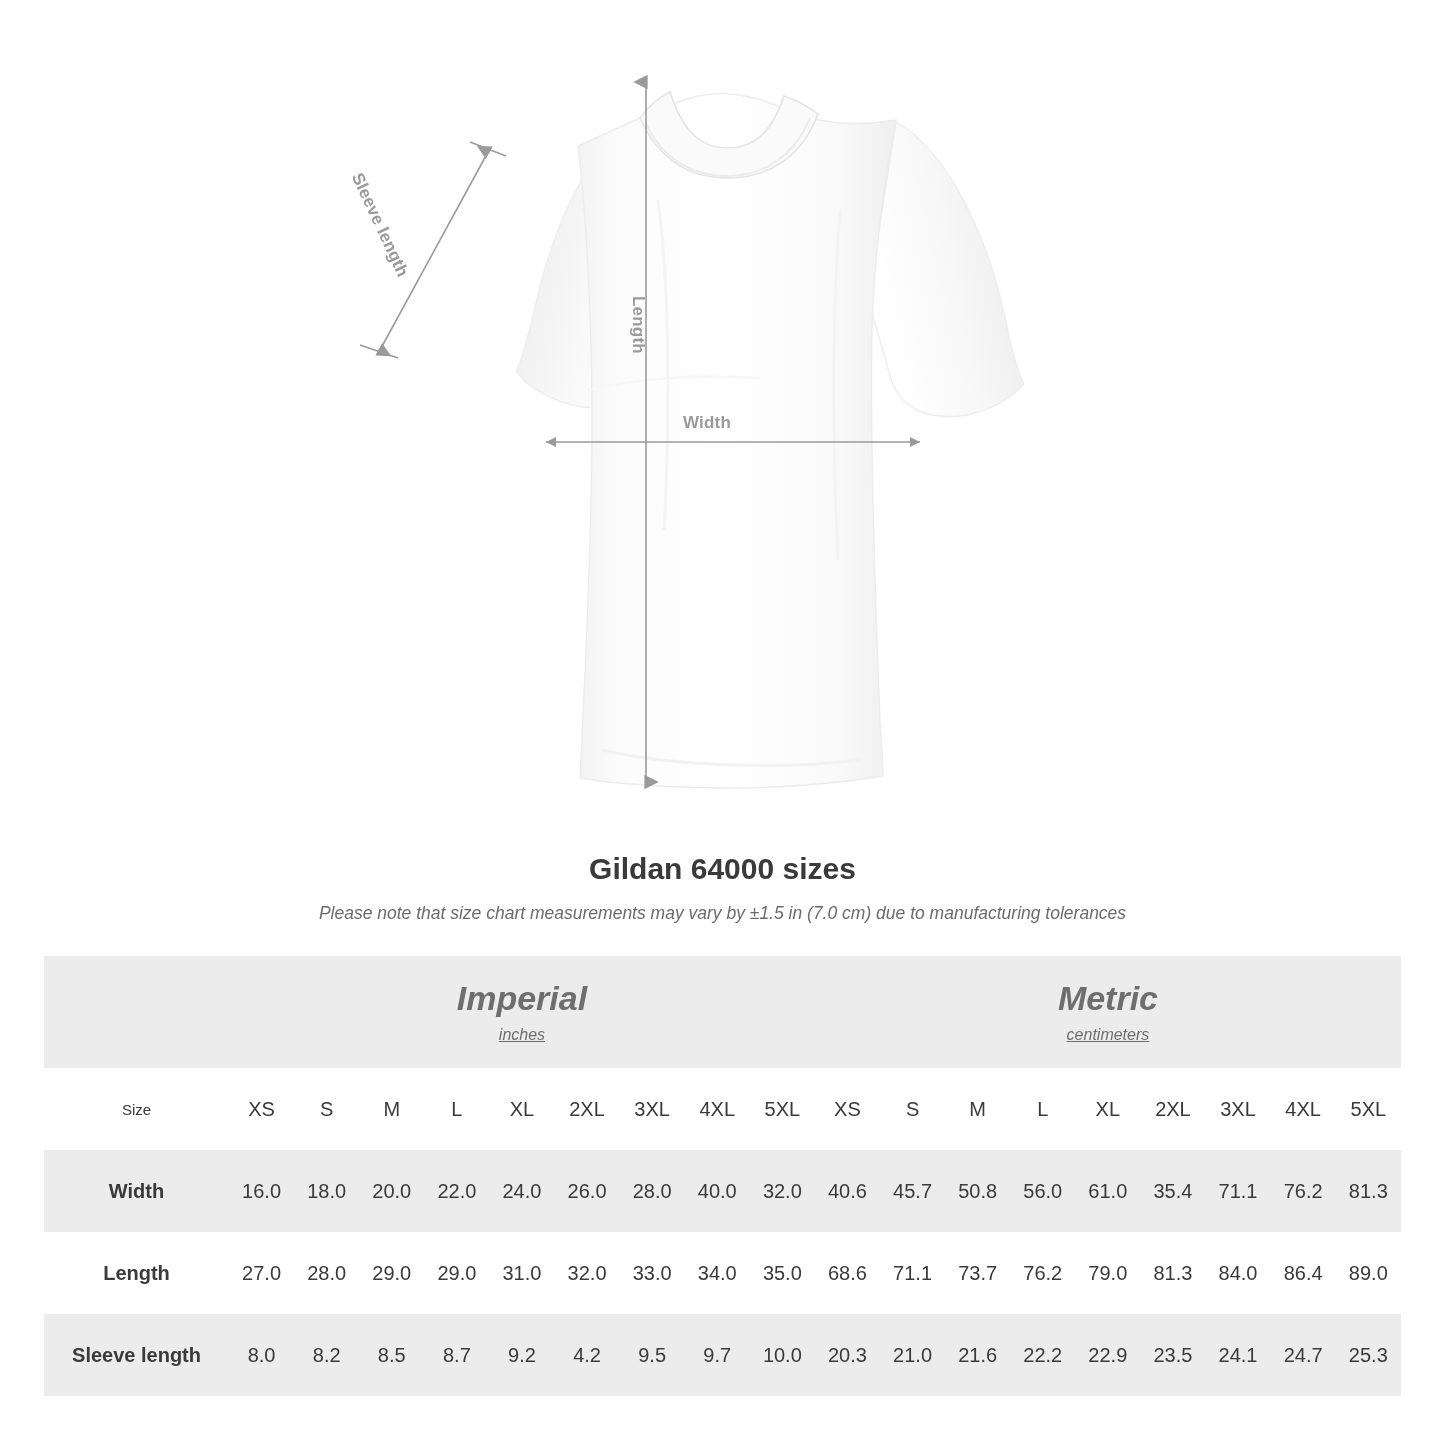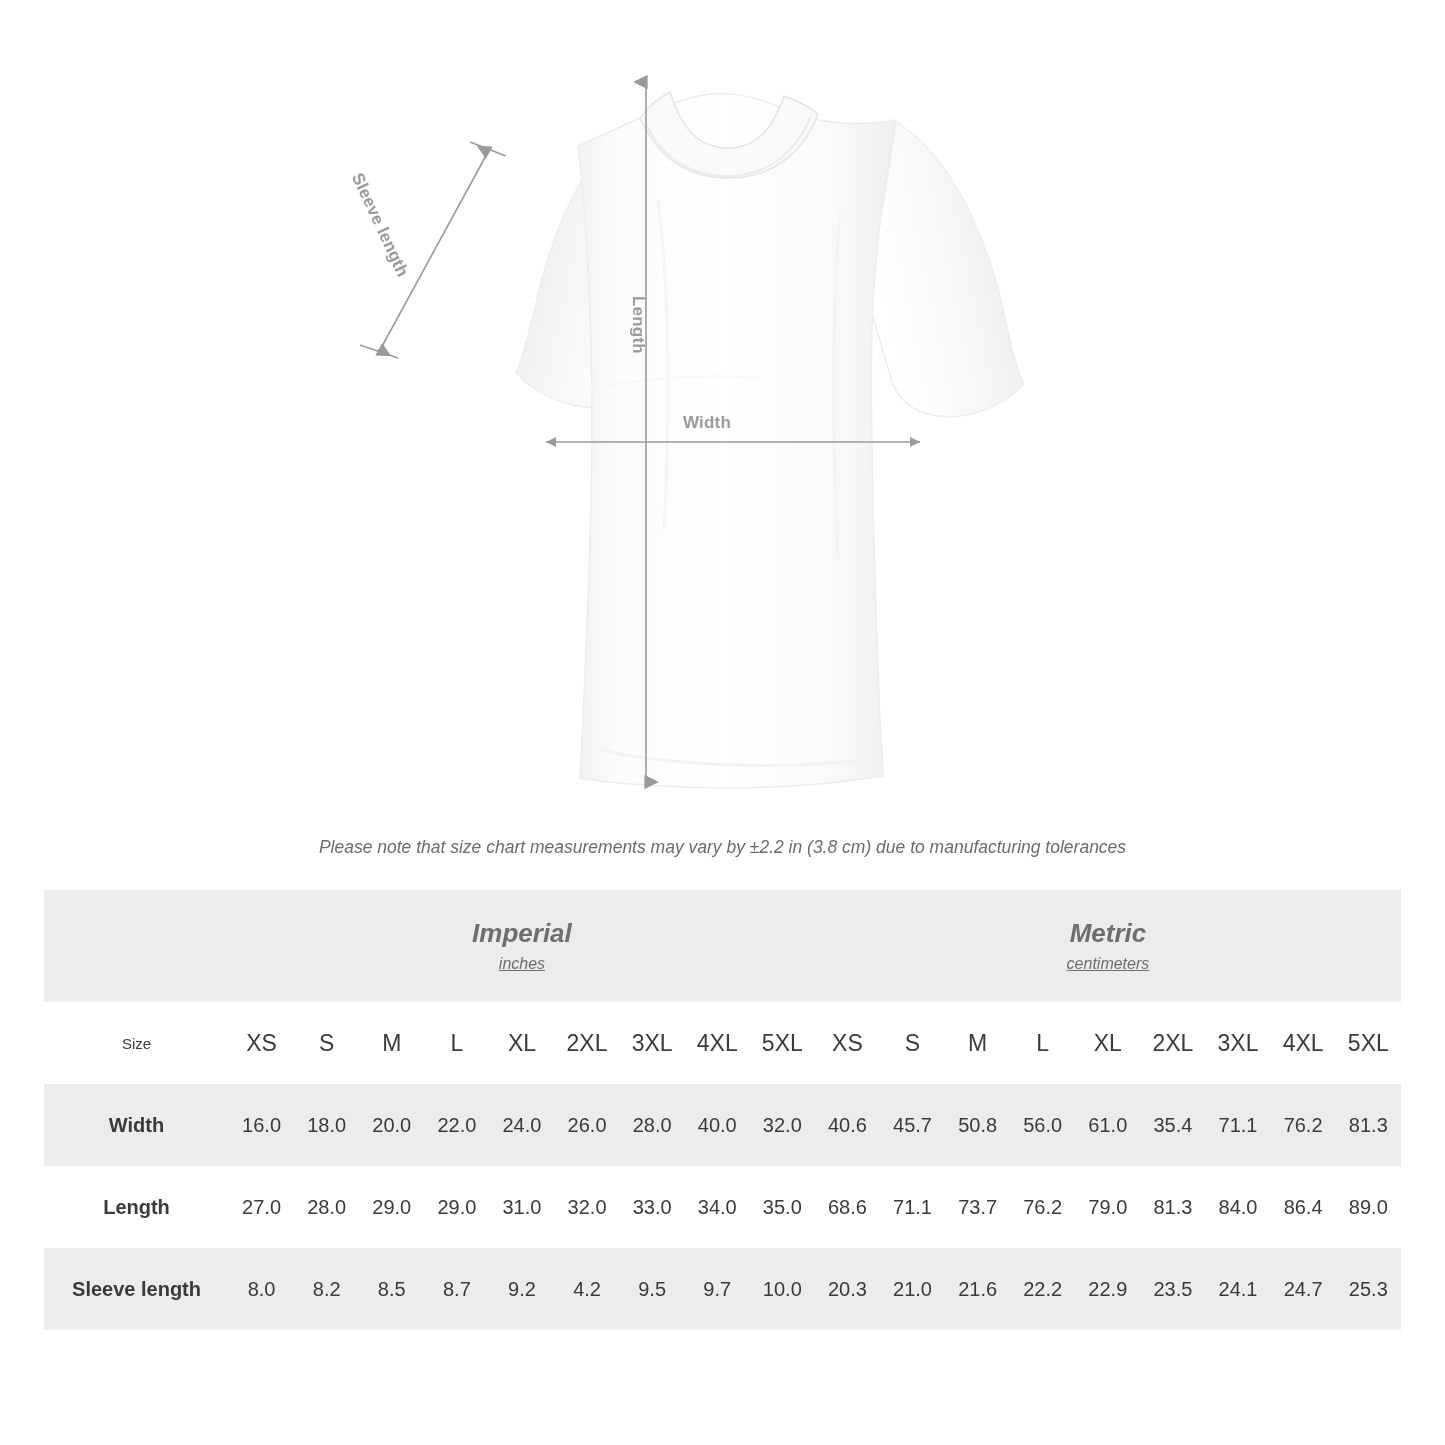--- a/index.html
+++ b/index.html
@@ -98,37 +98,37 @@
     padding: 0;
     text-align: center;
     vertical-align: middle;
     font-weight: normal;
   }
   .unit-row td {
     background: #ececec;
     height: 112px;
   }
   .unit-name {
-    font-size: 26px;
+    font-size: 34px;
     font-style: italic;
     font-weight: bold;
     color: #6e6e6e;
     line-height: 1.1;
   }
   .unit-sub {
     font-size: 16px;
     font-style: italic;
     color: #6e6e6e;
     padding-top: 8px;
     text-decoration: underline;
   }
   .head-row td {
     background: #ffffff;
     height: 82px;
-    font-size: 23px;
+    font-size: 20px;
     color: #3a3a3a;
     font-weight: bold;
   }
   .head-row td.size-label {
     font-size: 15px;
   }
   .data-row td {
     height: 82px;
     font-size: 20px;
     color: #3a3a3a;
@@ -215,21 +215,22 @@
         <path d="M206 382 L216 377 L216 387 Z" fill="#9a9a9a"></path>
         <path d="M580 382 L570 377 L570 387 Z" fill="#9a9a9a"></path>
       </svg>
 
       <div class="mlabel sleeve">Sleeve length</div>
       <div class="mlabel length">Length</div>
       <div class="mlabel width">Width</div>
     </div>
   </div>
 
-  <p class="subtitle">Please note that size chart measurements may vary by ±2.2 in (3.8 cm) due to manufacturing tolerances</p>
+  <h1 class="title">Gildan 64000 sizes</h1>
+  <p class="subtitle">Please note that size chart measurements may vary by ±1.5 in (7.0 cm) due to manufacturing tolerances</p>
 
   <div class="table-wrap">
     <table class="size-chart">
       <colgroup>
         <col style="width:185px">
         <col span="18" style="width:65.1px">
       </colgroup>
       <tbody>
         <tr class="unit-row">
           <td></td>

